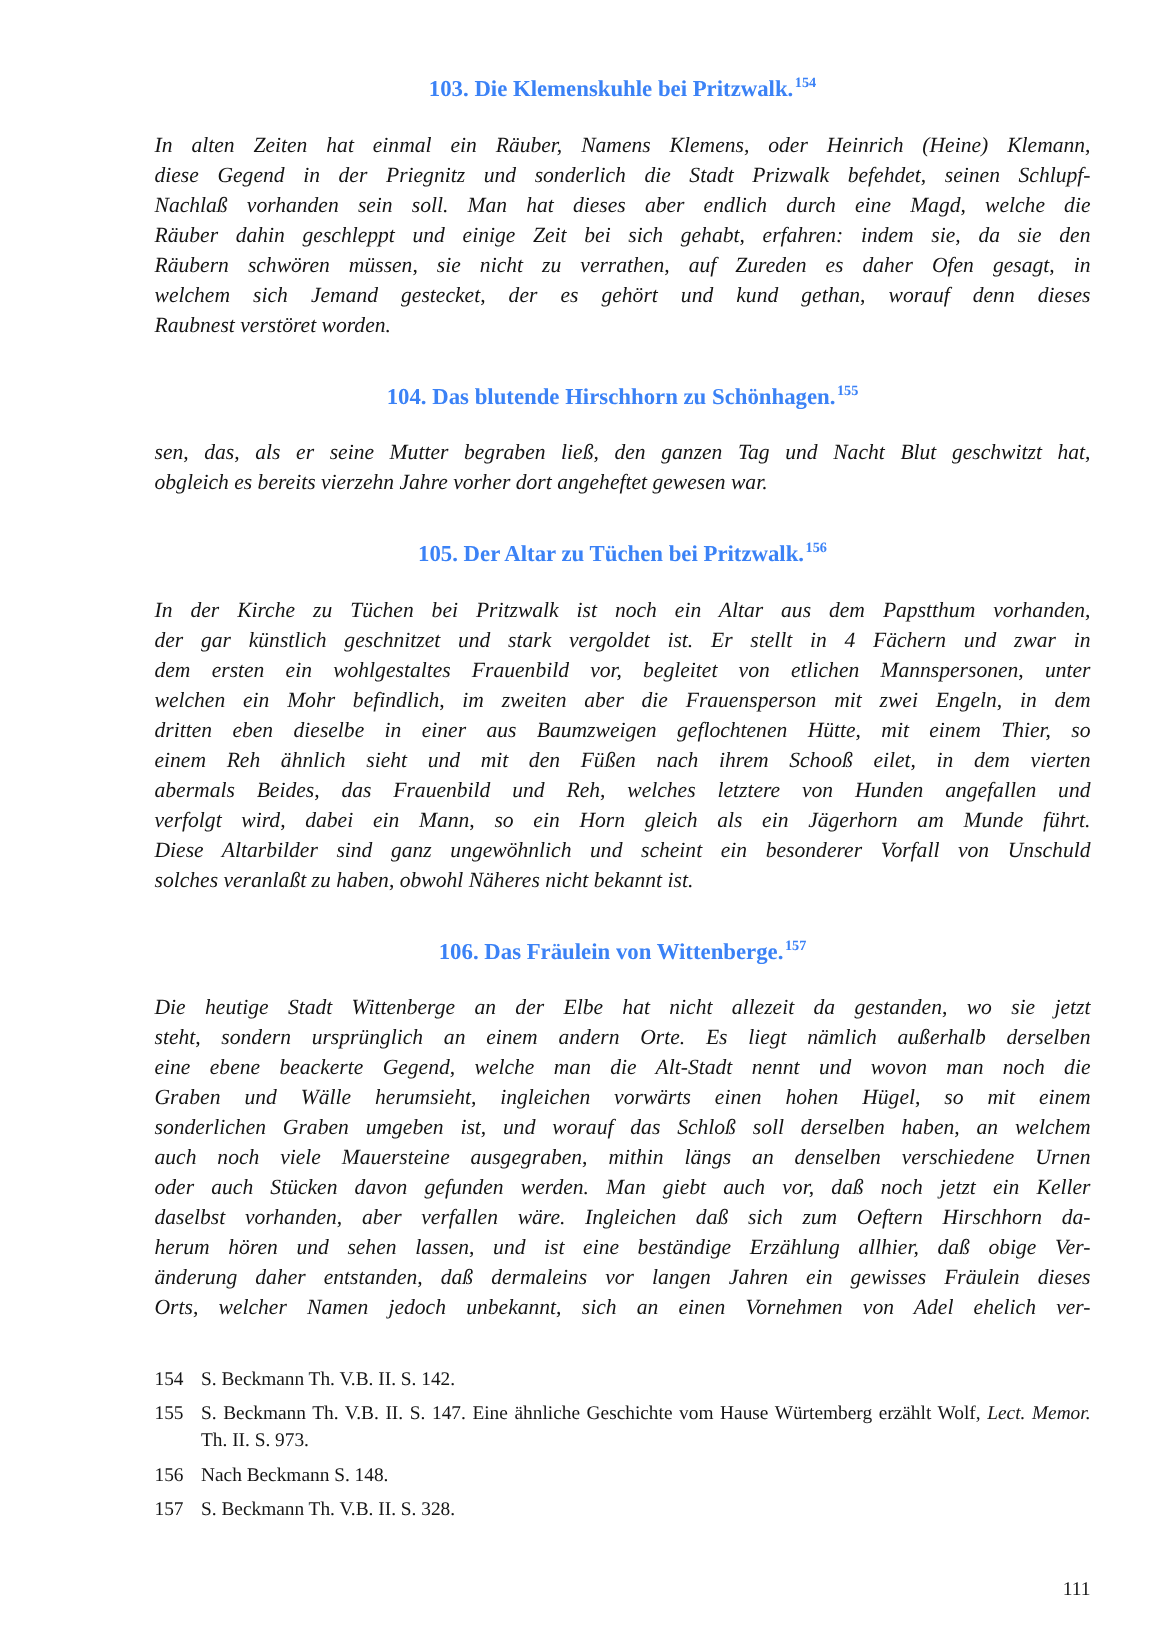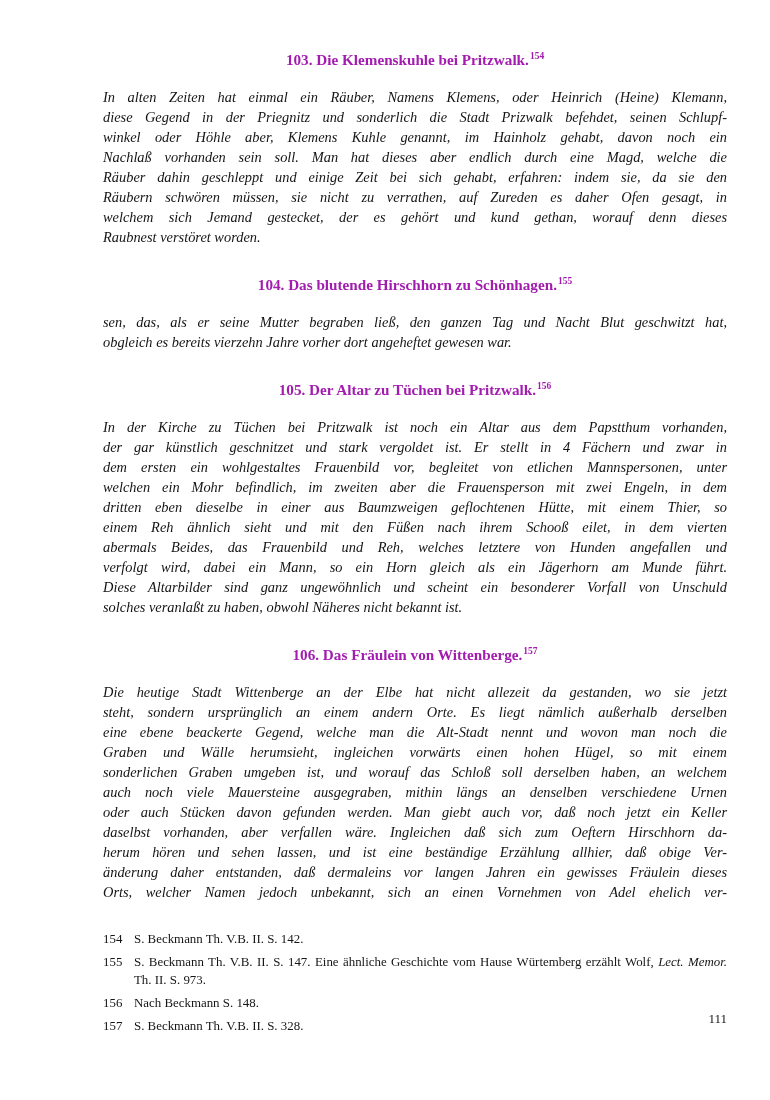--- a/index.html
+++ b/index.html
@@ -19,21 +19,21 @@
     background: #ffffff;
   }
   .content { width: 624px; }
   .section { margin: 0 0 28px 0; }
   .section-heading {
     margin: 0 0 18px 0;
     text-align: center;
     font-weight: bold;
     font-size: 15.2px;
     line-height: 19px;
-    color: #a21caf;
+    color: #3b82f6;
   }
   .section-heading .fn-ref {
     font-weight: bold;
     font-size: 9.5px;
     vertical-align: 6px;
     line-height: 0;
     margin-left: 1px;
   }
   .para { font-size: 14.4px; }
   .line {
@@ -50,38 +50,37 @@
     font-size: 12.9px;
     line-height: 18px;
     margin-bottom: 5px;
     color: #161616;
   }
   .fn-num { flex: 0 0 31px; }
   .fn-text { flex: 1 1 auto; text-align: justify; }
   .fn-text .it { font-style: italic; }
   .page-num {
     position: absolute;
-    top: 1012px;
+    top: 1052px;
     right: 43px;
     font-size: 13px;
     line-height: 14px;
     color: #161616;
   }
 </style>
 </head>
 <body>
 
 <div class="page">
   <div class="content" id="sections-root">
       <section class="section">
         <h2 class="section-heading">103. Die Klemenskuhle bei Pritzwalk.<sup class="fn-ref">154</sup></h2>
         <div class="para">
           <div class="line">In alten Zeiten hat einmal ein Räuber, Namens Klemens, oder Heinrich (Heine) Klemann,</div>
           <div class="line">diese Gegend in der Priegnitz und sonderlich die Stadt Prizwalk befehdet, seinen Schlupf-</div>
-          <div class="line">winkel oder Höhle aber, Klemens Kuhle genannt, im Hainholz gehabt, davon noch ein</div>
           <div class="line">Nachlaß vorhanden sein soll. Man hat dieses aber endlich durch eine Magd, welche die</div>
           <div class="line">Räuber dahin geschleppt und einige Zeit bei sich gehabt, erfahren: indem sie, da sie den</div>
           <div class="line">Räubern schwören müssen, sie nicht zu verrathen, auf Zureden es daher Ofen gesagt, in</div>
           <div class="line">welchem sich Jemand gestecket, der es gehört und kund gethan, worauf denn dieses</div>
           <div class="line last">Raubnest verstöret worden.</div>
         </div>
       </section>
       <section class="section">
         <h2 class="section-heading">104. Das blutende Hirschhorn zu Schönhagen.<sup class="fn-ref">155</sup></h2>
         <div class="para">

